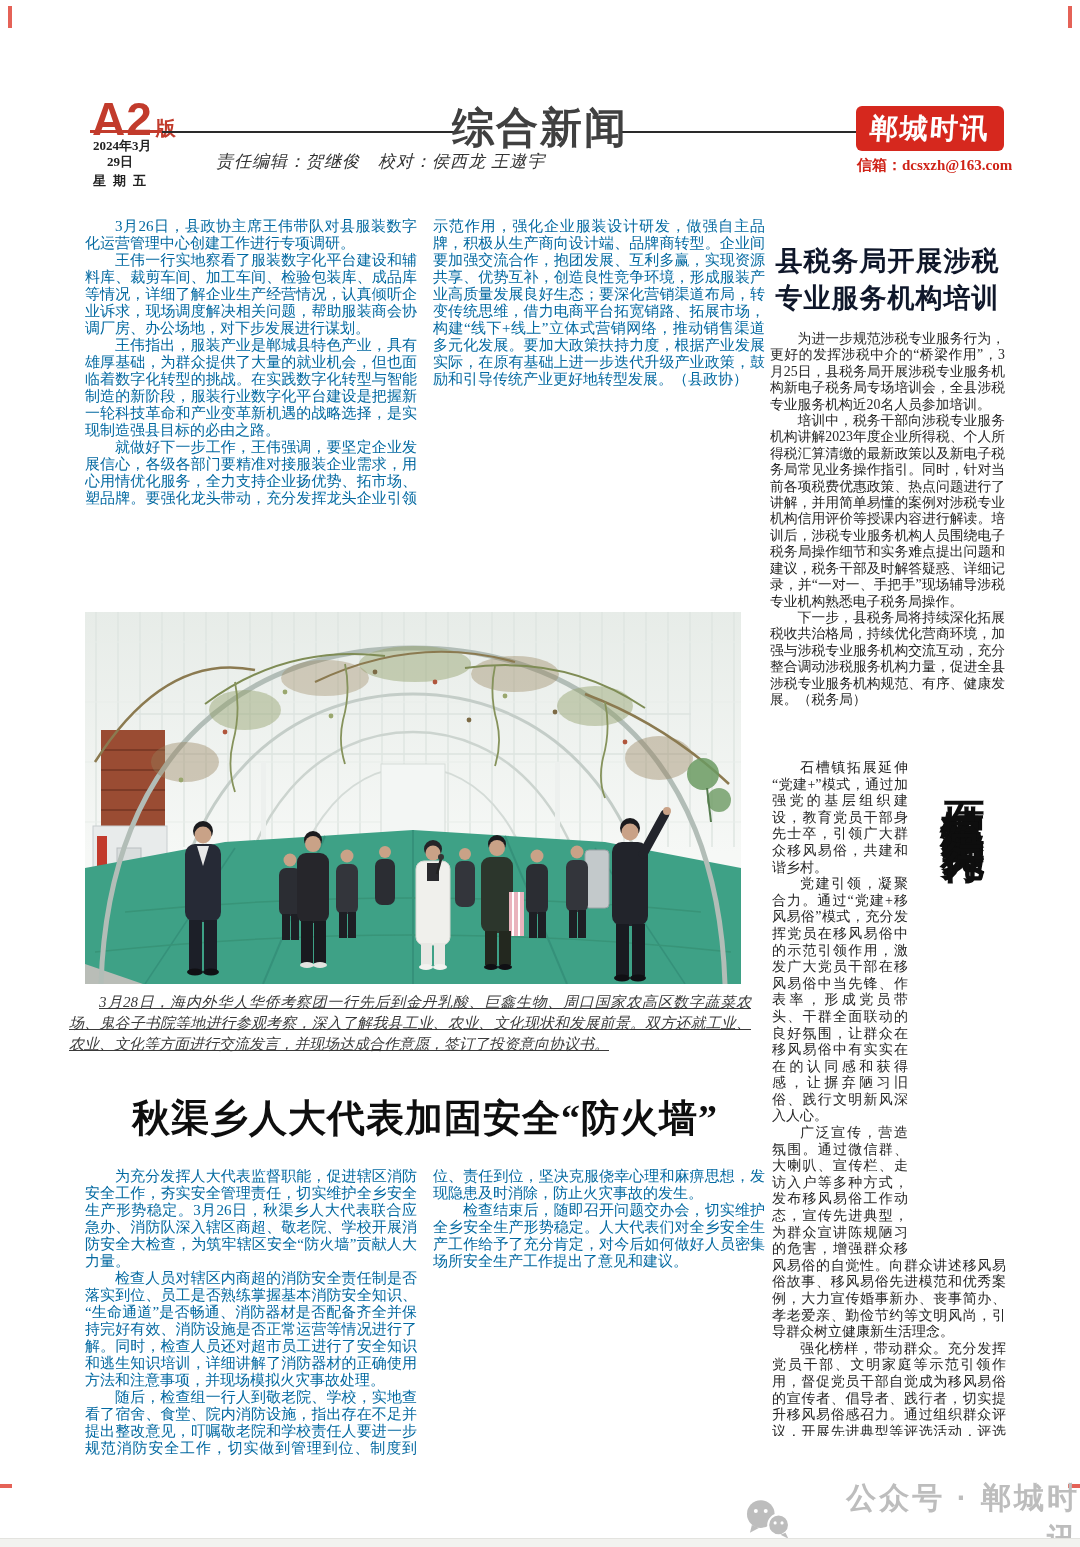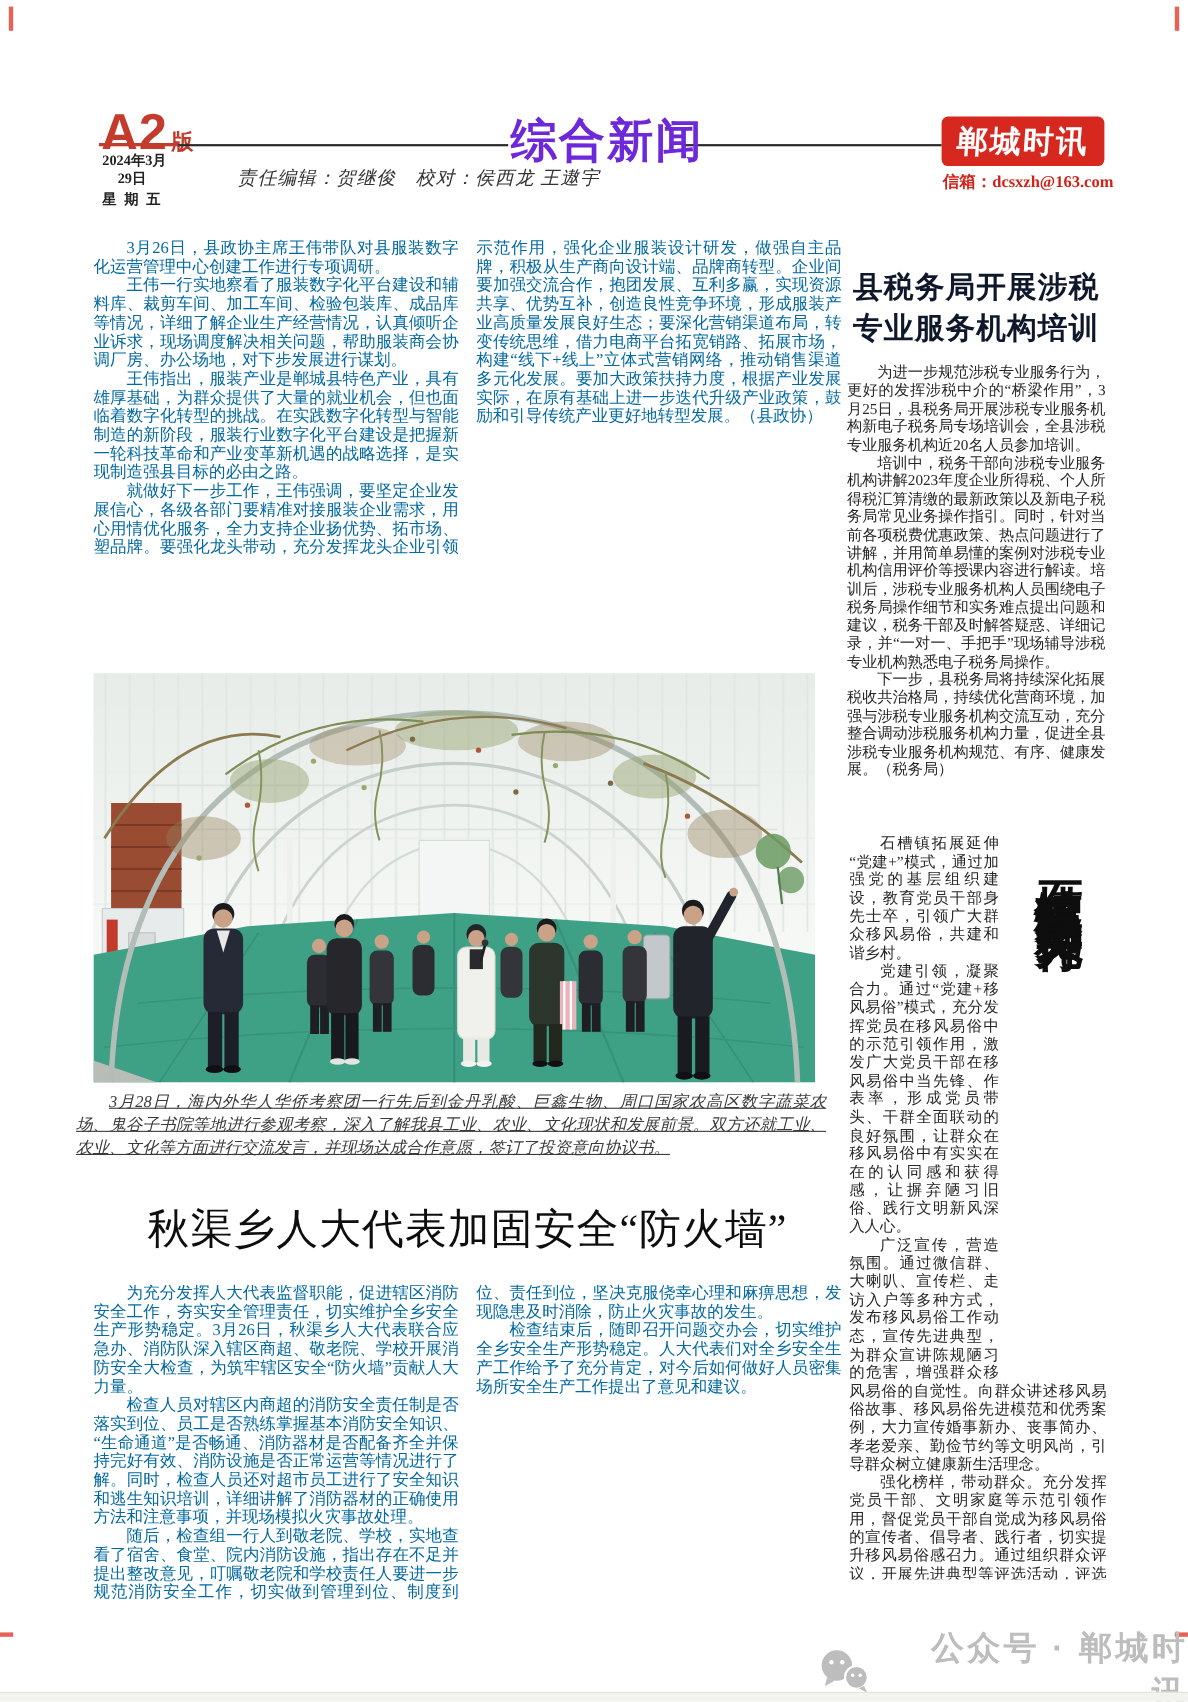--- a/index.html
+++ b/index.html
@@ -16,21 +16,21 @@
   
   .edition { position:absolute; left:92px; top:92px; color:#c23b2c; white-space:nowrap; }
   .edition .code { font-family:"Liberation Sans", sans-serif; font-size:46px; font-weight:700; letter-spacing:1px; }
   .edition .suffix { font-size:20px; font-weight:700; margin-left:3px; }
   .rule-red   { position:absolute; left:90px;  top:130px; width:72px;  height:3px; background:#c23b2c; }
   .rule-left  { position:absolute; left:162px; top:131px; width:300px; height:2px; background:#2a2a2a; }
   .rule-right { position:absolute; left:620px; top:131px; width:236px; height:2px; background:#2a2a2a; }
   .section-title {
     position:absolute; left:452px; top:100px; width:176px; text-align:center;
     font-family:"Liberation Sans", sans-serif; font-size:42px; font-weight:900;
-    letter-spacing:2px; color:#6d28d9;margin-left:12px;
+    letter-spacing:2px; color:#404040;
   }
   .dateline { position:absolute; left:93px; top:138px; font-size:13px; font-weight:700; color:#222; line-height:16px; }
   .dateline .d2 { padding-left:14px; }
   .dateline .wd { letter-spacing:7px; margin-top:3px; }
   .editors { position:absolute; left:216px; top:150px; font-size:17px; font-style:italic; color:#333; letter-spacing:1px; }
   .masthead {
     position:absolute; left:856px; top:106px; width:148px; height:45px;
     background:#d6281e; border-radius:6px; display:flex; align-items:center; justify-content:center;
   }
   .masthead .mh-text {
@@ -66,21 +66,21 @@
   .photo-wrap svg { display:block; }
   .caption {
     position:absolute; left:69px; top:992px; width:682px;
     font-size:15px; line-height:21px; font-style:italic; text-align:justify; color:#3a3a3a;text-decoration:underline;
   }
   .caption p { margin:0; text-indent:2em; }
 
   .article-qiuqu { position:absolute; left:85px; top:1092px; width:680px; }
   .article-qiuqu h2 {
     margin:0 0 24px 0; text-align:center; font-size:38px; line-height:52px;
-    font-weight:400; letter-spacing:1px; color:#0e0e0e;
+    font-weight:700; letter-spacing:1px; color:#0e0e0e;
   }
   .article-qiuqu .cols2 { height:296px; }
 
   .article-shicao { position:absolute; left:772px; top:760px; width:234px; height:676px; overflow:hidden; }
   .vert-headline {
     float:right; writing-mode:vertical-rl; width:88px; height:478px;
     margin:6px 0 12px 10px; font-size:44px; line-height:88px; letter-spacing:4px;
     font-weight:900; color:#0e0e0e; text-align:left;
   }
   .shicao-body { font-size:14px; line-height:16.6px; text-align:justify; color:#262626; }

